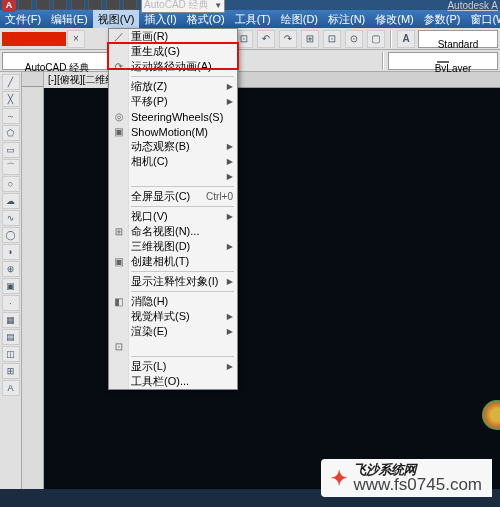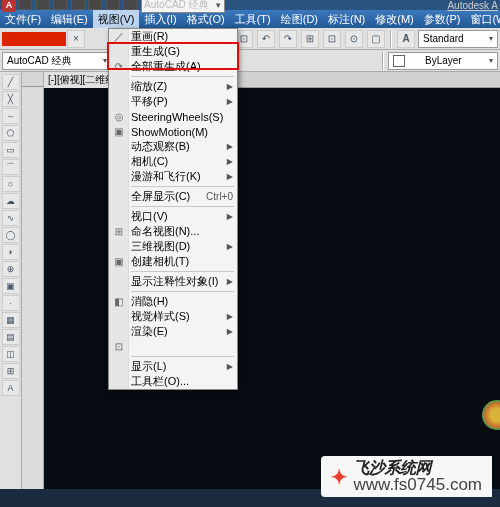--- a/index.html
+++ b/index.html
@@ -13,21 +13,21 @@
     .ws-arrow { margin-left: auto; font-size: 8px; color: #555; }
     
     .menubar { height: 18px; background: linear-gradient(#3b79bd, #225896); display: flex; color: #fff; font-size: 11px; }
     .menu-item { padding: 2px 5px; cursor: default; white-space: nowrap; }
     .menu-item.active { background: #bcd4ef; color: #000; }
     
     .toolbar1 { height: 22px; background: #e0e0e0; border-bottom: 1px solid #aaa; display: flex; align-items: center; padding: 0 2px; }
     .toolbar2 { height: 22px; background: #e0e0e0; border-bottom: 1px solid #aaa; display: flex; align-items: center; padding: 0 2px; }
     .tb-sep { width: 2px; height: 18px; border-left: 1px solid #aaa; border-right: 1px solid #fff; margin: 0 2px; }
     .tb-btn { width: 18px; height: 18px; background: #e8e8e8; border: 1px solid #ccc; display: inline-block; margin: 0 1px; font-size: 10px; text-align: center; line-height: 16px; color: #456; }
-    .tb-input { height: 17px; background: #fff; border: 1px solid #999; font-size: 10px; padding: 8px 4px; display: inline-flex; align-items: center; }
+    .tb-input { height: 17px; background: #fff; border: 1px solid #999; font-size: 10px; padding: 8px 4px; display: inline-flex; align-items: center; flex-direction: column; }
     .tb-input-wide { min-width: 80px; }
     .tb-redact { width: 64px; height: 14px; background: #d20; display: inline-block; }
     .tb-right { margin-left: auto; display: flex; align-items: center; gap: 2px; }
     .tb-color-swatch { width: 12px; height: 12px; background: #fff; border: 1px solid #666; display: inline-block; }
     
     .work-area { position: relative; height: 417px; display: flex; }
     .left-tools { width: 22px; background: #e0e0e0; border-right: 1px solid #aaa; display: flex; flex-direction: column; align-items: center; padding-top: 2px; }
     .left-tools2 { width: 22px; background: #dcdcdc; border-right: 1px solid #aaa; display: flex; flex-direction: column; overflow: hidden; }
     .lt-btn { width: 18px; height: 16px; border: 1px solid #ccc; background: #e8e8e8; margin-bottom: 1px; font-size: 9px; display: flex; align-items: center; justify-content: center; color: #456; }
     .viewport { flex: 1; background: #050b11; position: relative; }
@@ -43,21 +43,21 @@
     .popup-menu .mdiv { height: 1px; background: #c8c8c8; margin: 2px 3px 2px 22px; }
     .popup-menu .micon { position: absolute; left: 3px; width: 14px; height: 14px; font-size: 10px; display: flex; align-items: center; justify-content: center; color: #666; }
     .popup-menu .mshort { margin-left: auto; color: #555; font-size: 10px; }
     .popup-menu .marrow { margin-left: auto; font-size: 8px; color: #555; }
     .popup-menu .iconcol { position: absolute; left: 0; top: 0; bottom: 0; width: 20px; background: #e6e6e6; border-right: 1px solid #ddd; }
     .red-highlight { position: absolute; left: 107px; top: 42px; width: 132px; height: 28px; border: 2px solid #e00d0d; pointer-events: none; z-index: 60; }
     
     .watermark { position: absolute; bottom: 10px; right: 8px; background: rgba(255,255,255,.97); padding: 4px 10px; border-radius: 4px 0 0 4px; display: flex; align-items: center; gap: 6px; z-index: 100; }
     .wm-logo { color: #e7402e; font-size: 20px; font-weight: bold; }
     .wm-text { display: flex; flex-direction: column; line-height: 1; }
-    .wm-title { font-size: 16px; font-weight: bold; font-style: italic; color: #222; letter-spacing: -0.5px; }
+    .wm-title { font-size: 13px; font-weight: bold; font-style: italic; color: #222; letter-spacing: -0.5px; }
     .wm-url { font-size: 17px; color: #444; }
   </style>
 </head>
 <body>
 
 <div class="titlebar">
   <span class="app-logo">A</span>
   <span class="titlebar-icons">
     <span></span>
     <span></span>
@@ -168,21 +168,21 @@
   <div class="iconcol"></div>
   <div class="mrow">
     <span class="micon">／</span>
     <span>重画(R)</span>
   </div>
   <div class="mrow">
     <span>重生成(G)</span>
   </div>
   <div class="mrow">
     <span class="micon">⟳</span>
-    <span>全部重生成(A)</span>
+    <span>运动路径动画(A)</span>
   </div>
   <div class="mdiv"></div>
   <div class="mrow">
     <span>缩放(Z)</span>
     <span class="marrow">▶</span>
   </div>
   <div class="mrow">
     <span>平移(P)</span>
     <span class="marrow">▶</span>
   </div>
@@ -196,21 +196,20 @@
   </div>
   <div class="mrow">
     <span>动态观察(B)</span>
     <span class="marrow">▶</span>
   </div>
   <div class="mrow">
     <span>相机(C)</span>
     <span class="marrow">▶</span>
   </div>
   <div class="mrow">
-    <span>漫游和飞行(K)</span>
     <span class="marrow">▶</span>
   </div>
   <div class="mdiv"></div>
   <div class="mrow">
     <span>全屏显示(C)</span>
     <span class="mshort">Ctrl+0</span>
   </div>
   <div class="mdiv"></div>
   <div class="mrow">
     <span>视口(V)</span>

